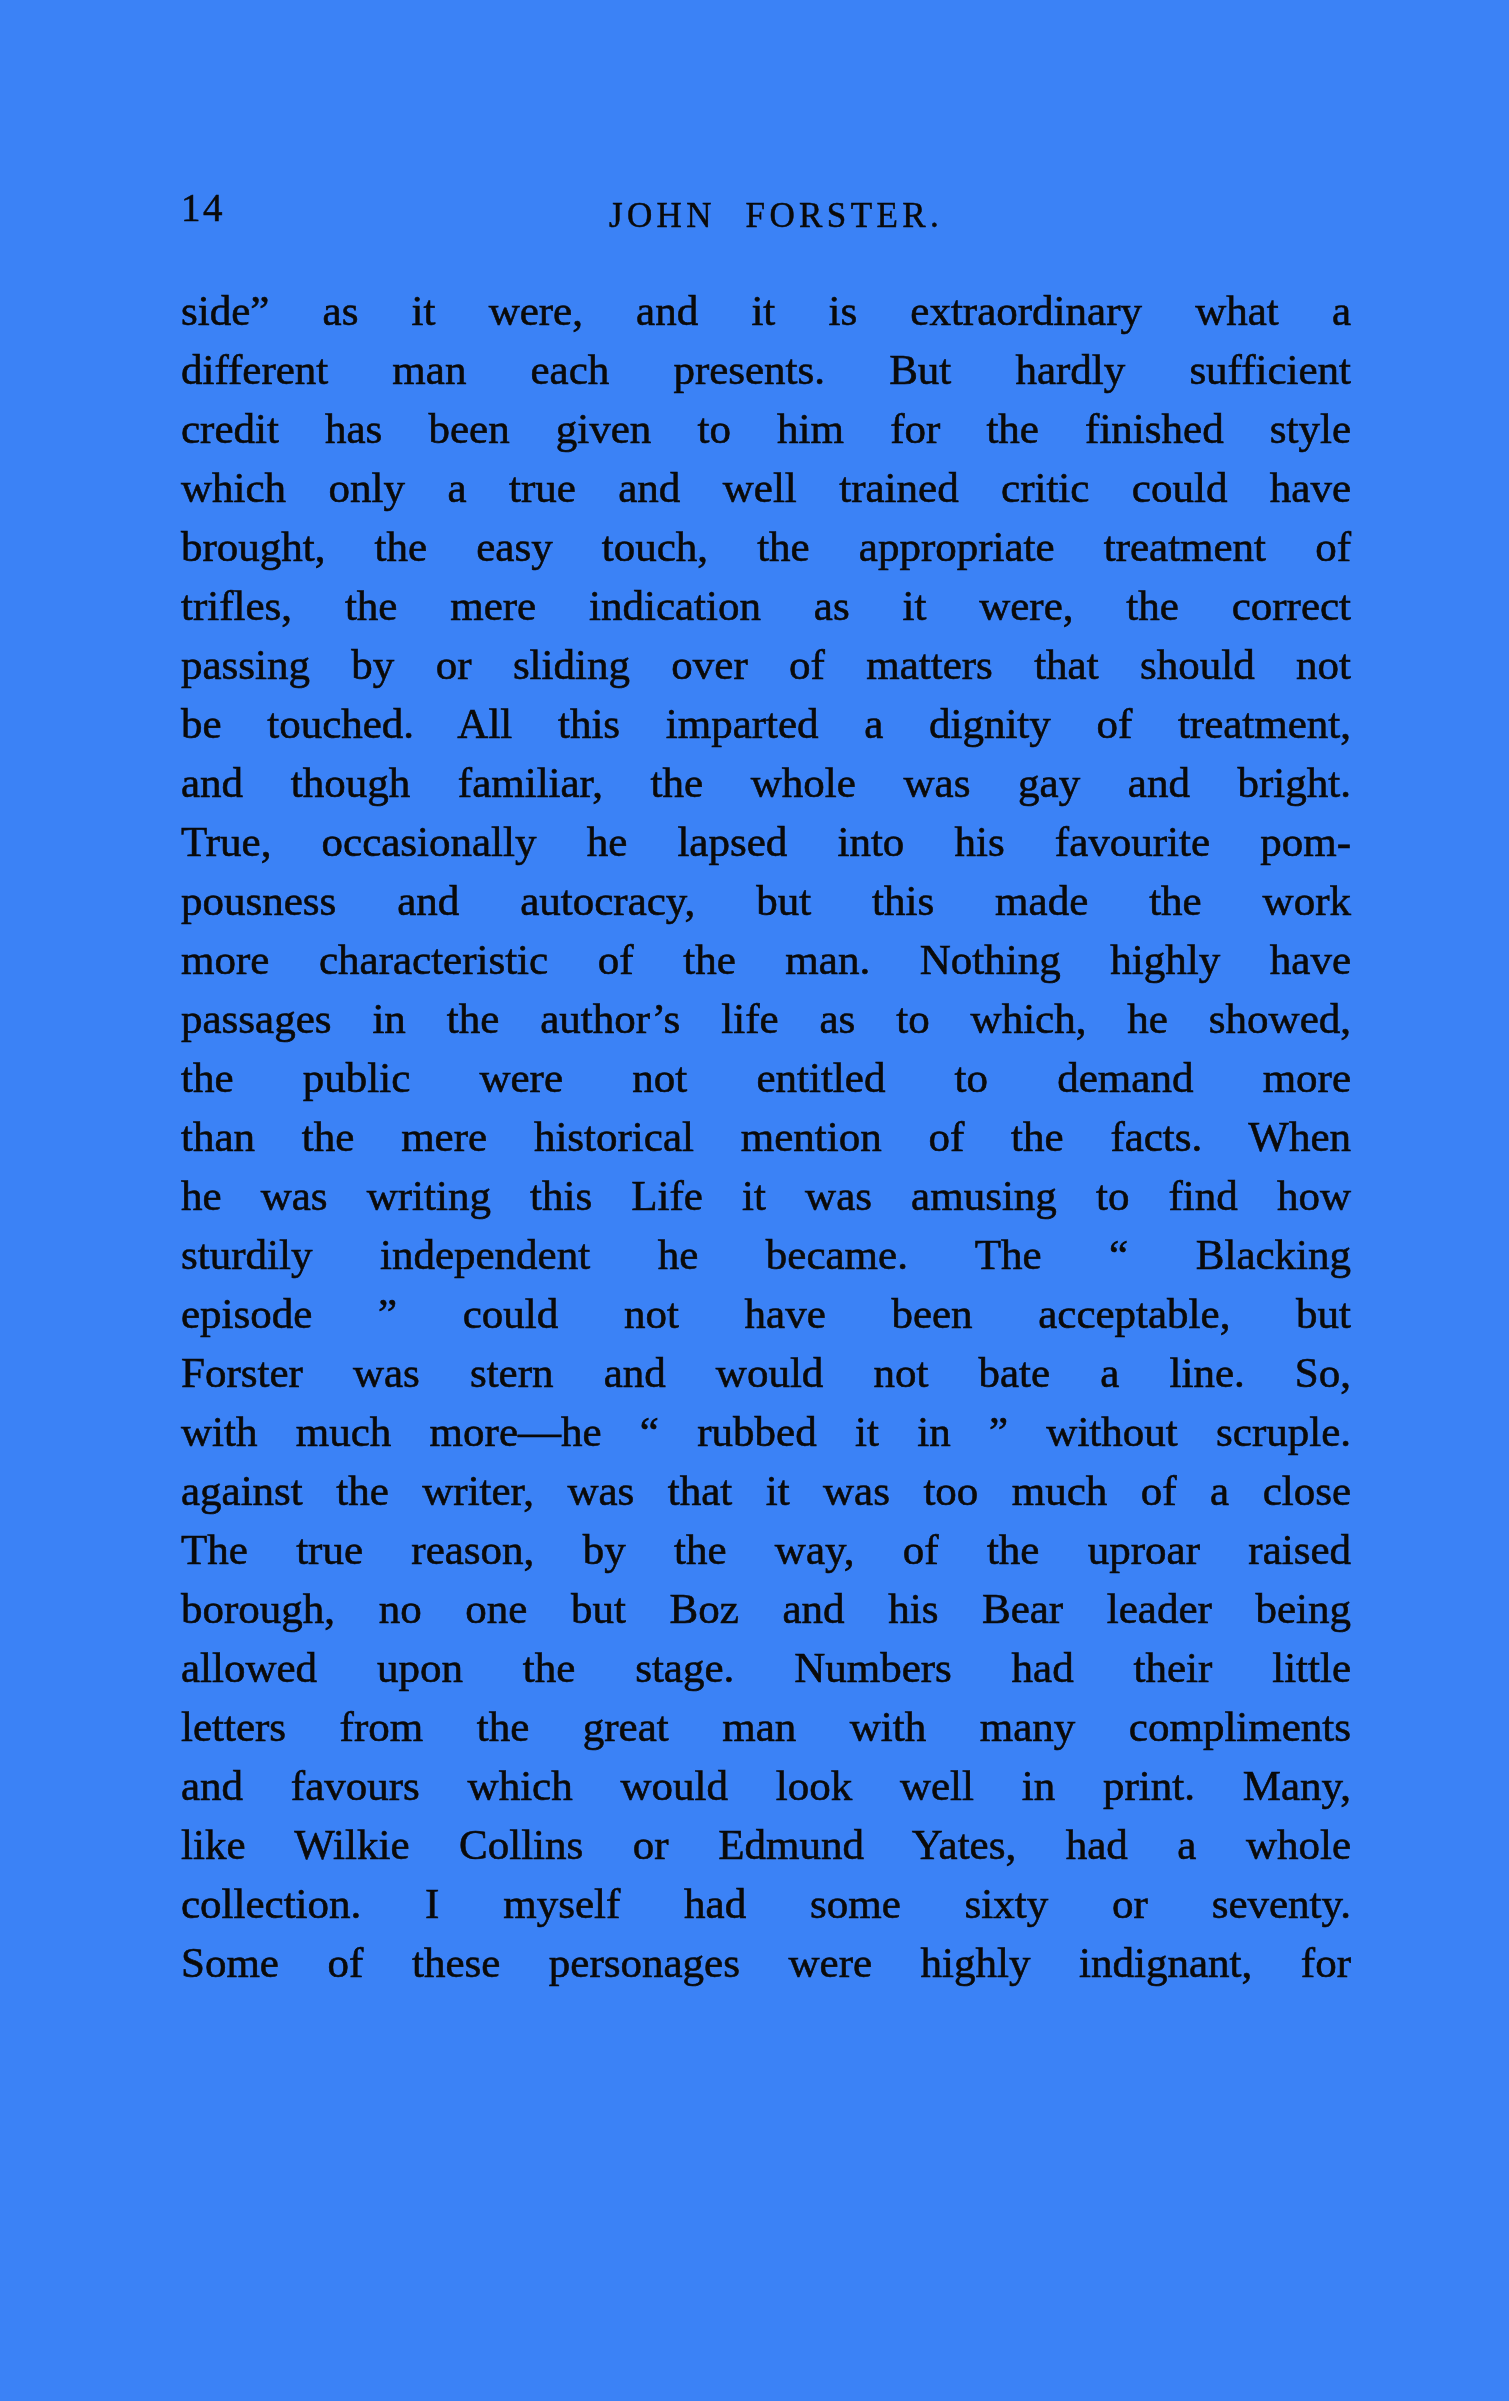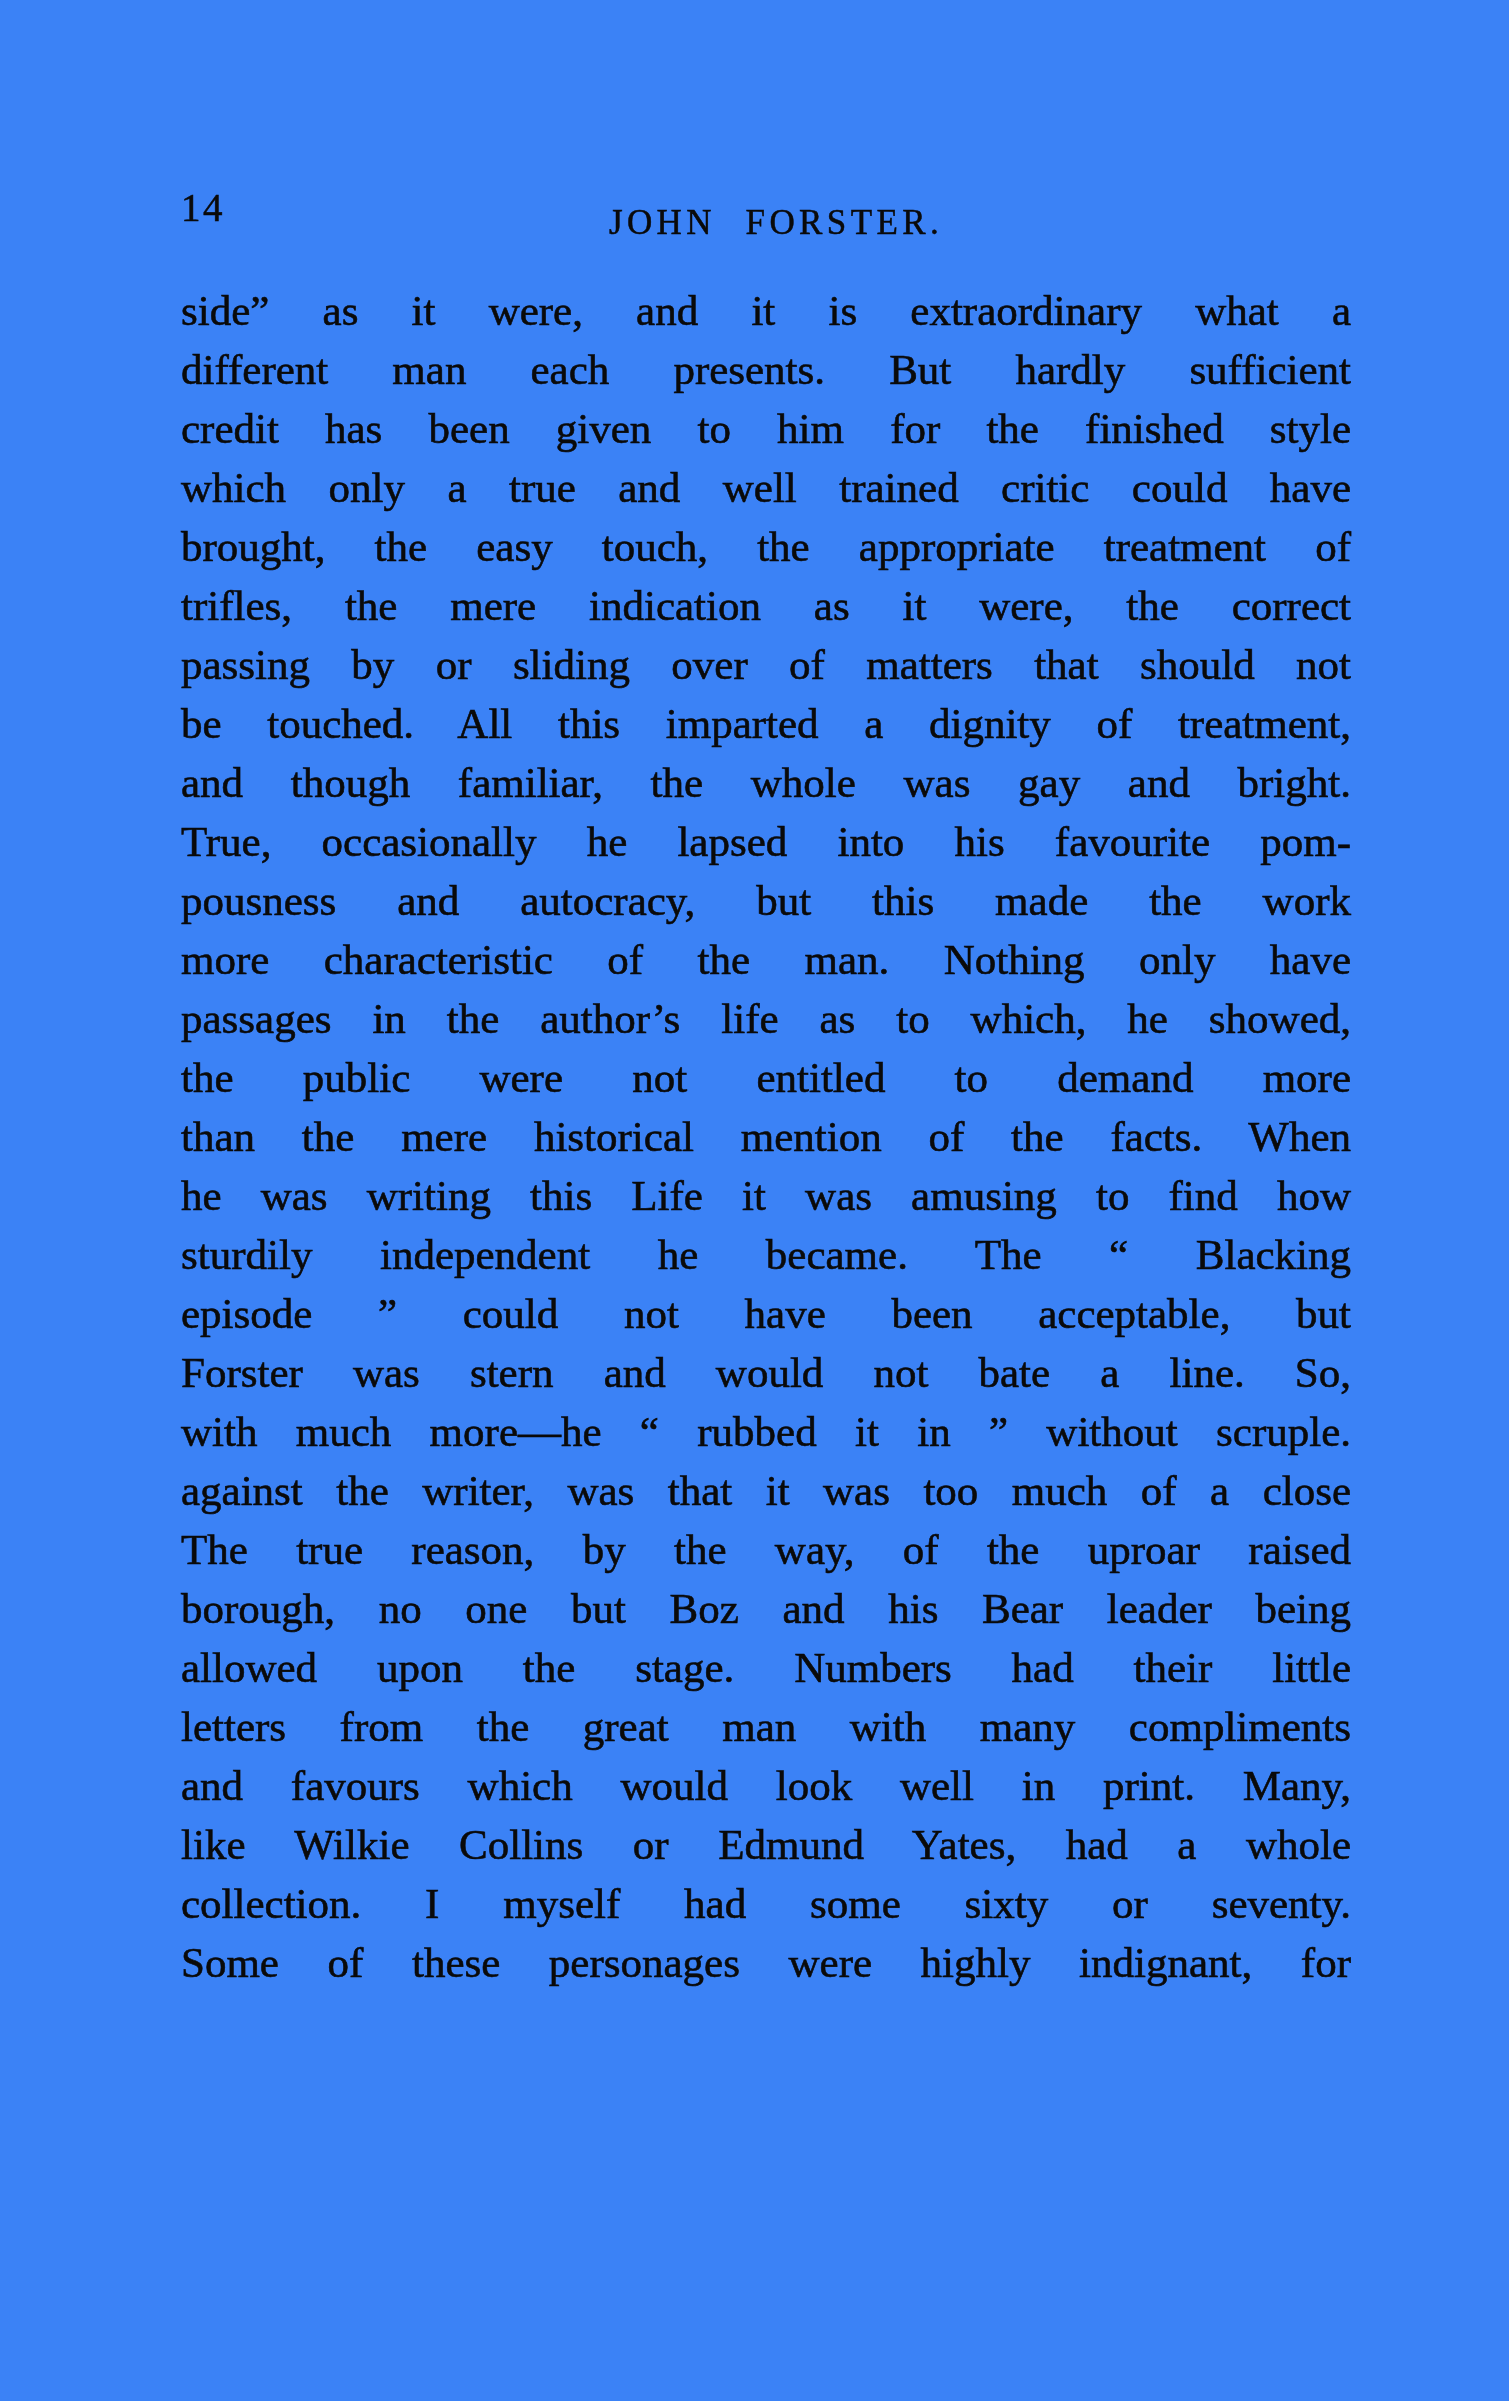--- a/index.html
+++ b/index.html
@@ -32,21 +32,21 @@
     left: 0;
     top: 0;
     font-size: 39px;
     line-height: 44px;
     letter-spacing: 2.5px;
     -webkit-text-stroke: 0.5px currentColor;
   }
   .running-title {
     position: absolute;
     left: 50%;
-    top: 16px;
+    top: 9px;
     transform: translateX(-47%);
     font-size: 35px;
     line-height: 42px;
     letter-spacing: 4.4px;
     word-spacing: 16.4px;
     white-space: nowrap;
     -webkit-text-stroke: 0.5px currentColor;
   }
   .text-block {
     position: absolute;
@@ -77,21 +77,21 @@
       <div class="line">different man each presents. But hardly sufficient</div>
       <div class="line">credit has been given to him for the finished style</div>
       <div class="line">which only a true and well trained critic could have</div>
       <div class="line">brought, the easy touch, the appropriate treatment of</div>
       <div class="line">trifles, the mere indication as it were, the correct</div>
       <div class="line">passing by or sliding over of matters that should not</div>
       <div class="line">be touched. All this imparted a dignity of treatment,</div>
       <div class="line">and though familiar, the whole was gay and bright.</div>
       <div class="line">True, occasionally he lapsed into his favourite pom-</div>
       <div class="line">pousness and autocracy, but this made the work</div>
-      <div class="line">more characteristic of the man. Nothing only have</div>
+      <div class="line">more characteristic of the man. Nothing highly have</div>
       <div class="line">passages in the author’s life as to which, he showed,</div>
       <div class="line">the public were not entitled to demand more</div>
       <div class="line">than the mere historical mention of the facts. When</div>
       <div class="line">he was writing this Life it was amusing to find how</div>
       <div class="line">sturdily independent he became. The “ Blacking</div>
       <div class="line">episode ” could not have been acceptable, but</div>
       <div class="line">Forster was stern and would not bate a line. So,</div>
       <div class="line">with much more—he “ rubbed it in ” without scruple.</div>
       <div class="line">against the writer, was that it was too much of a close</div>
       <div class="line">The true reason, by the way, of the uproar raised</div>

